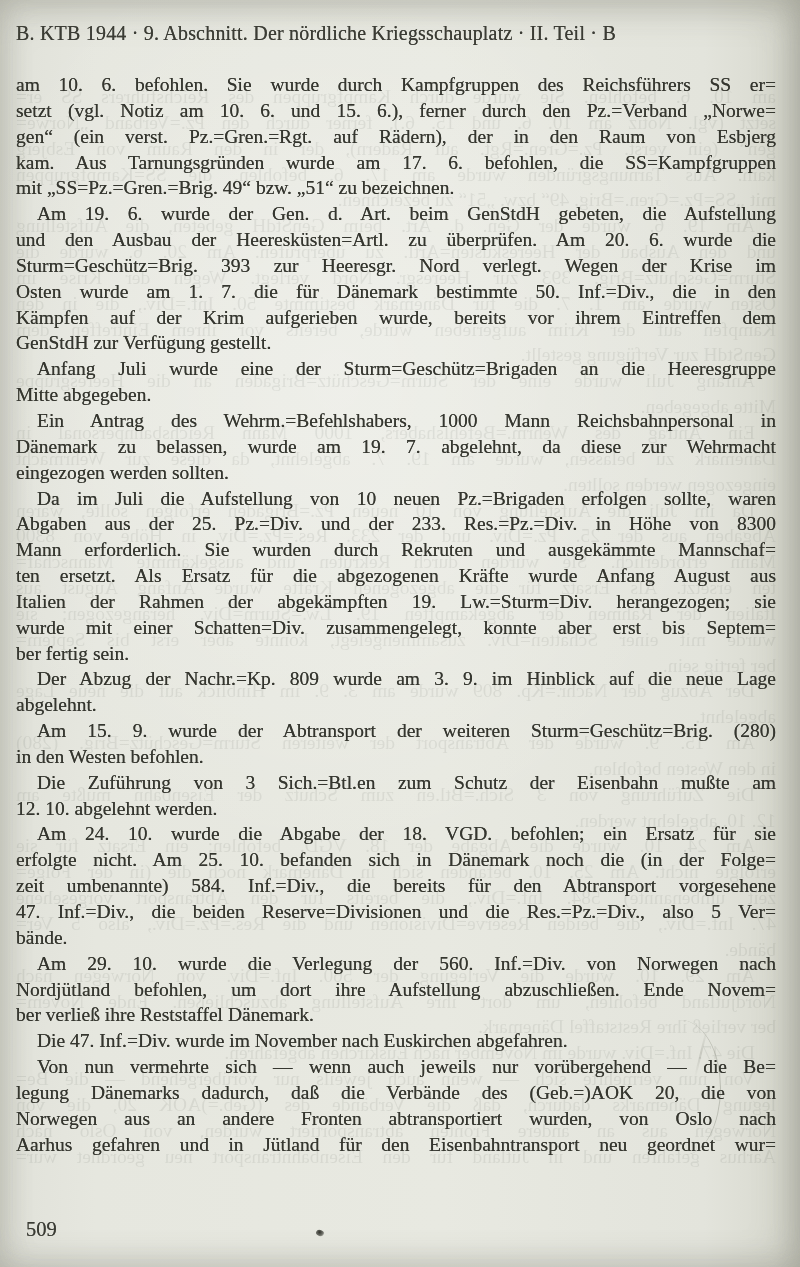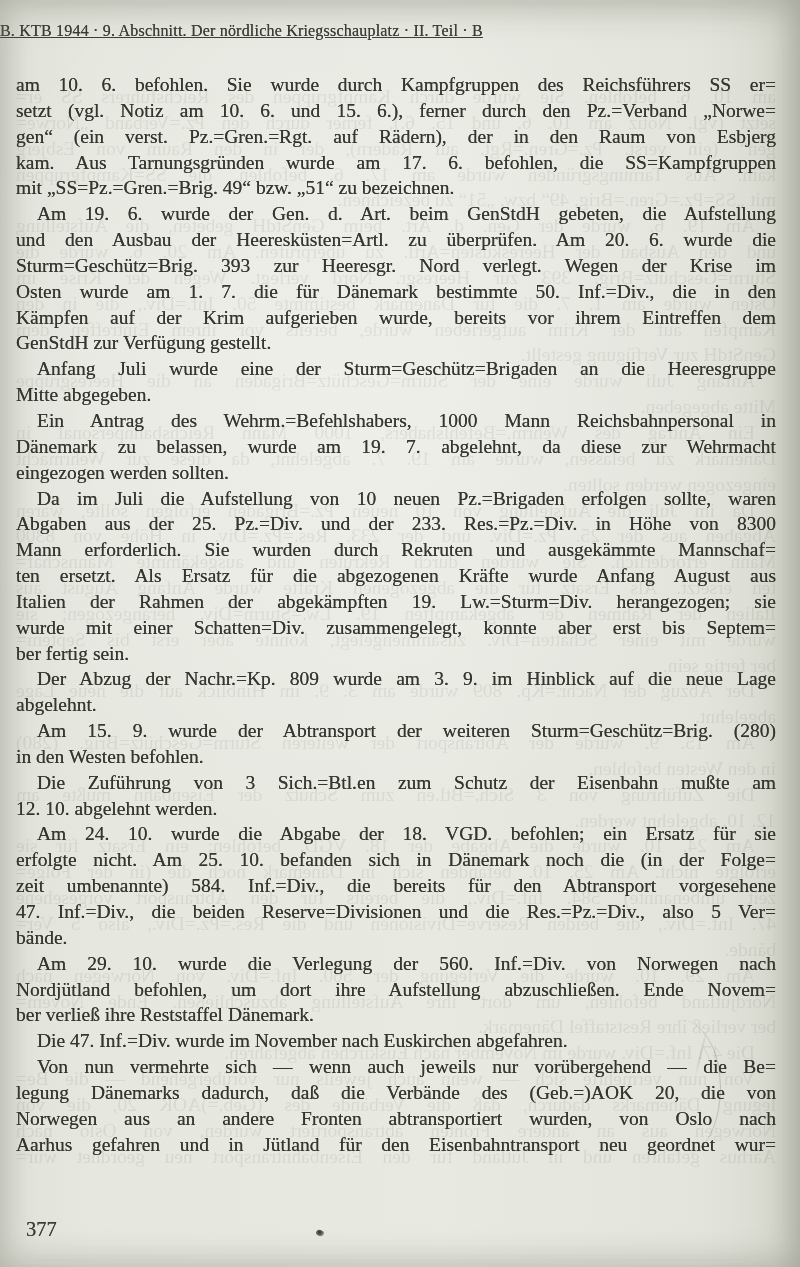--- a/index.html
+++ b/index.html
@@ -26,28 +26,27 @@
     inset: 0;
     pointer-events: none;
     box-shadow:
       inset 0 14px 34px rgba(125,126,112,0.20),
       inset 0 -10px 30px rgba(125,126,112,0.12),
       inset -14px 0 36px rgba(110,111,98,0.18),
       inset 10px 0 26px rgba(125,126,112,0.10);
   }
   .running-header {
     position: absolute;
-    left: 0;
+    left: 16px;
     top: 22px;
     width: 760px;
-    font-size: 16px;
+    font-size: 20px;
     letter-spacing: 0.2px;
     color: #3b3c35;
     text-shadow: 0 0 0.5px rgba(59,60,53,0.85);
-    text-decoration: underline;
   }
   .body-text {
     position: absolute;
     left: 16px;
     top: 72px;
     width: 760px;
     font-size: 19.5px;
     line-height: 25.85px;
     text-shadow: 0 0 0.5px rgba(53,54,47,0.85);
   }
@@ -259,19 +258,19 @@
         <div class="line justify-fit last first">Die 47. Inf.=Div. wurde im November nach Euskirchen abgefahren.</div>
       </div>
       <div class="para indent">
         <div class="line justify-fit first">Von nun vermehrte sich — wenn auch jeweils nur vorübergehend — die Be=</div>
         <div class="line justify-fit">legung Dänemarks dadurch, daß die Verbände des (Geb.=)AOK 20, die von</div>
         <div class="line justify-fit">Norwegen aus an andere Fronten abtransportiert wurden, von Oslo nach</div>
         <div class="line justify-fit">Aarhus gefahren und in Jütland für den Eisenbahntransport neu geordnet wur=</div>
       </div>
     </div>
 
-  <div class="page-number">377</div>
+  <div class="page-number">509</div>
 
   <div class="ink-speck"></div>
   <div class="scan-crease"></div>
   <div class="scan-crease-2"></div>
 
 </div>
 
 </body></html>

